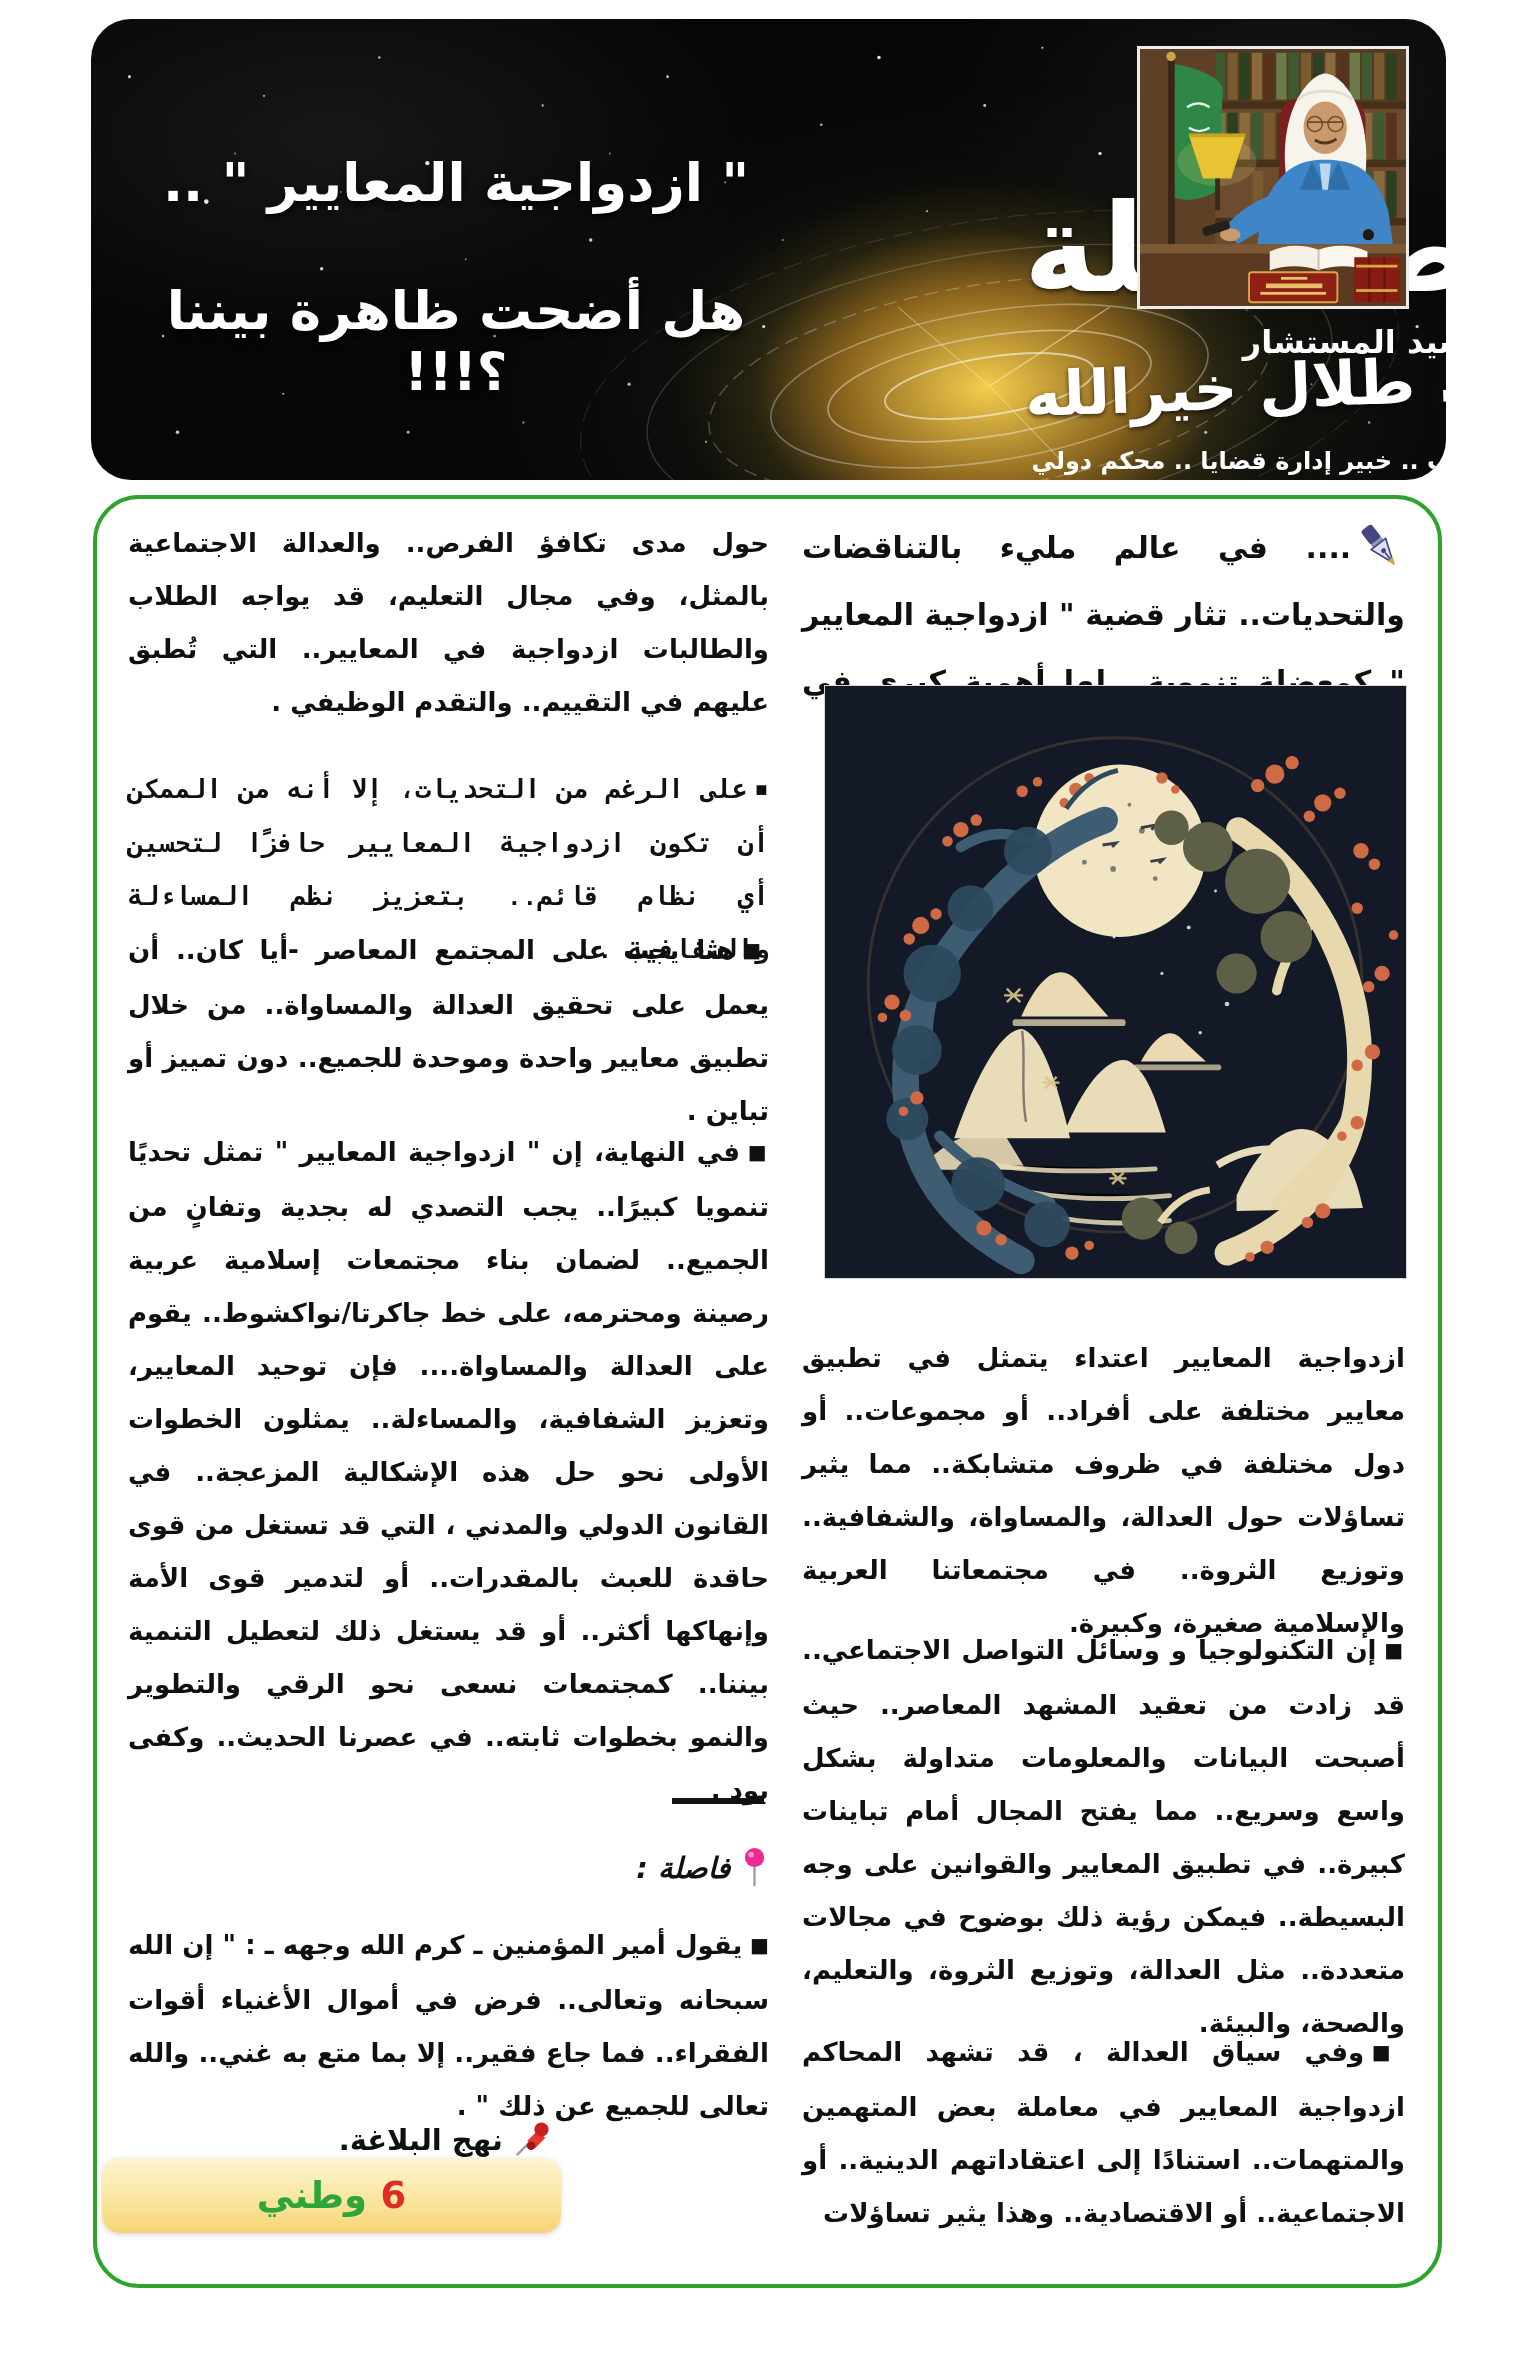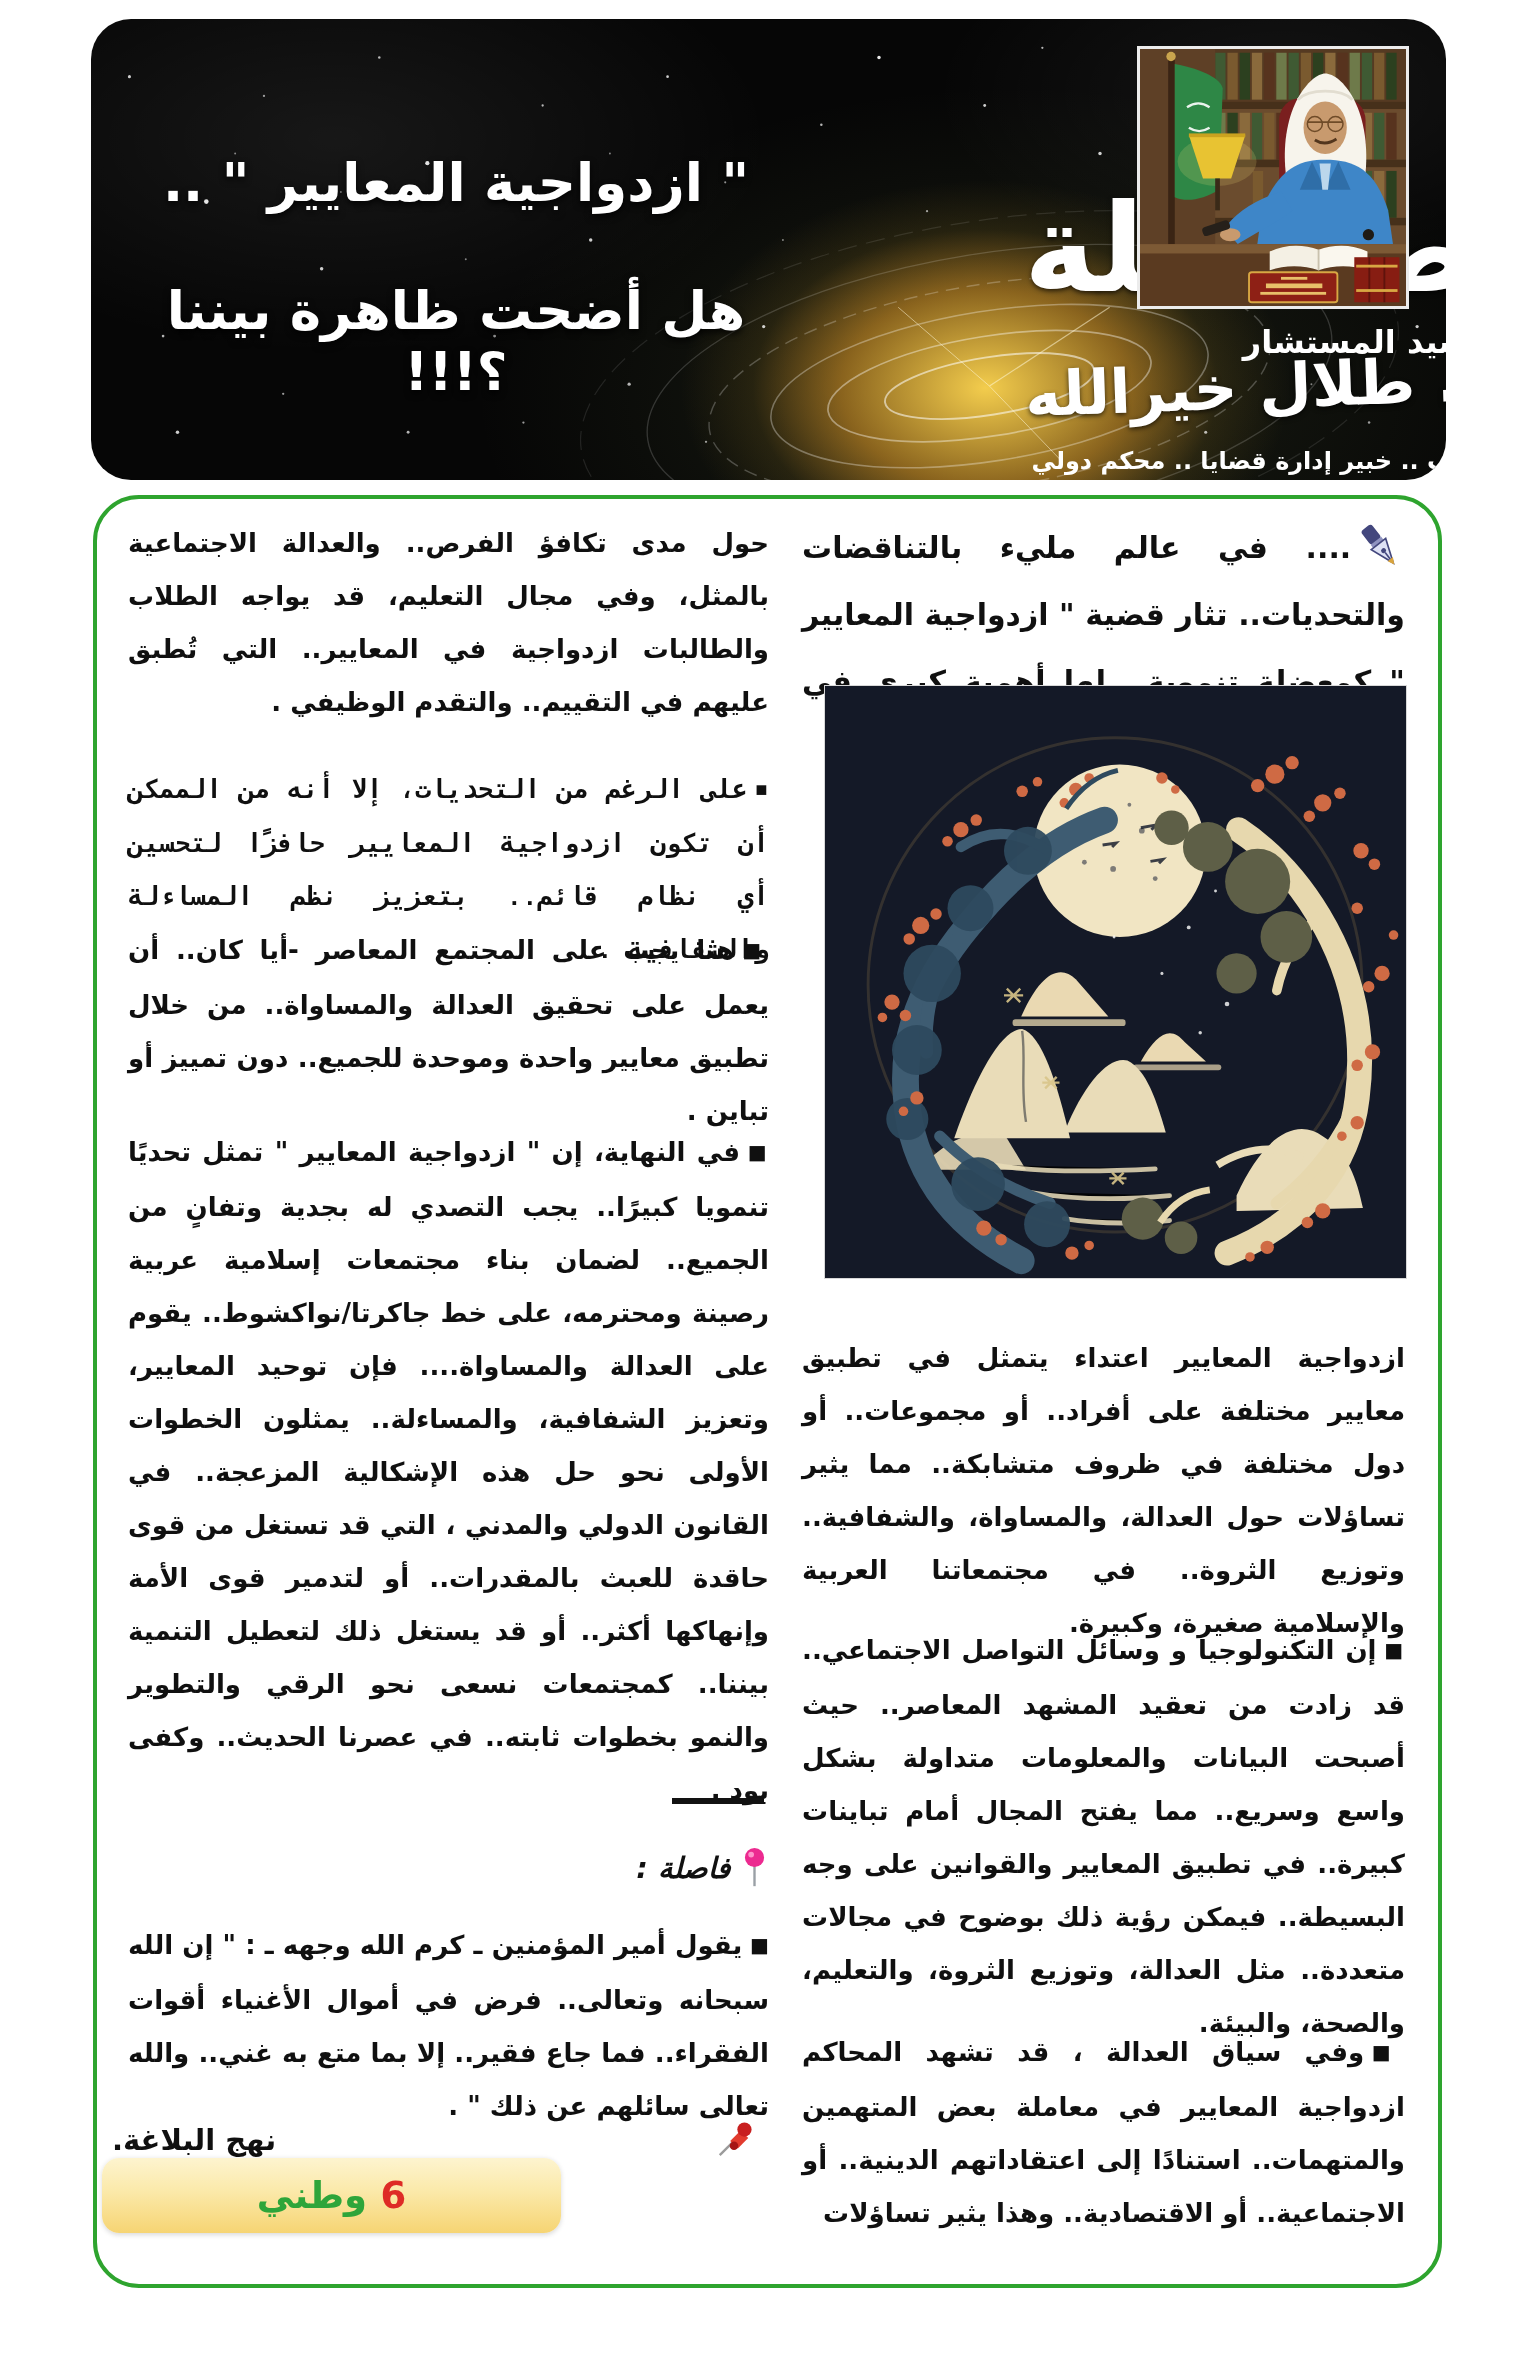--- a/index.html
+++ b/index.html
@@ -412,24 +412,24 @@
   <div class="row-ic" style="top:1846px;left:128px;width:641px;justify-content:flex-start;font-style:italic;">
     <svg width="29" height="44" viewBox="0 0 30 46">
       <line x1="15" y1="16" x2="15" y2="42" stroke="#9aa0a6" stroke-width="2.5"></line>
       <circle cx="15" cy="12" r="10" fill="#ec2a90"></circle>
       <circle cx="11.5" cy="9" r="3" fill="#ff9ed0" opacity=".9"></circle>
     </svg>
     <span>فاصلة :</span>
   </div>
 
   <div class="para col-l" style="top:1919px;">
-    <span class="sq">■</span><span>يقول أمير المؤمنين ـ كرم الله وجهه ـ : " إن الله سبحانه وتعالى.. فرض في أموال الأغنياء أقوات الفقراء.. فما جاع فقير.. إلا بما متع به غني.. والله تعالى سائلهم عن ذلك " .</span>
-  </div>
-
-  <div class="row-ic" style="top:2121px;left:112px;width:641px;justify-content:space-between;">
+    <span class="sq">■</span><span>يقول أمير المؤمنين ـ كرم الله وجهه ـ : " إن الله سبحانه وتعالى.. فرض في أموال الأغنياء أقوات الفقراء.. فما جاع فقير.. إلا بما متع به غني.. والله تعالى للجميع عن ذلك " .</span>
+  </div>
+
+  <div class="row-ic" style="top:2121px;left:124px;width:641px;justify-content:center;">
     <svg width="38" height="38" viewBox="0 0 40 40">
       <line x1="5" y1="36" x2="18" y2="23" stroke="#9b9b9b" stroke-width="2.5"></line>
       <path d="M16,21 L27,10 L35,18 L24,29 Z" fill="#e23b2e"></path>
       <circle cx="31" cy="9" r="7.5" fill="#c81f1f"></circle>
       <circle cx="20" cy="26" r="4.5" fill="#a61515"></circle>
     </svg>
     <span>نهج البلاغة.</span>
   </div>
 
   <div class="badge">

